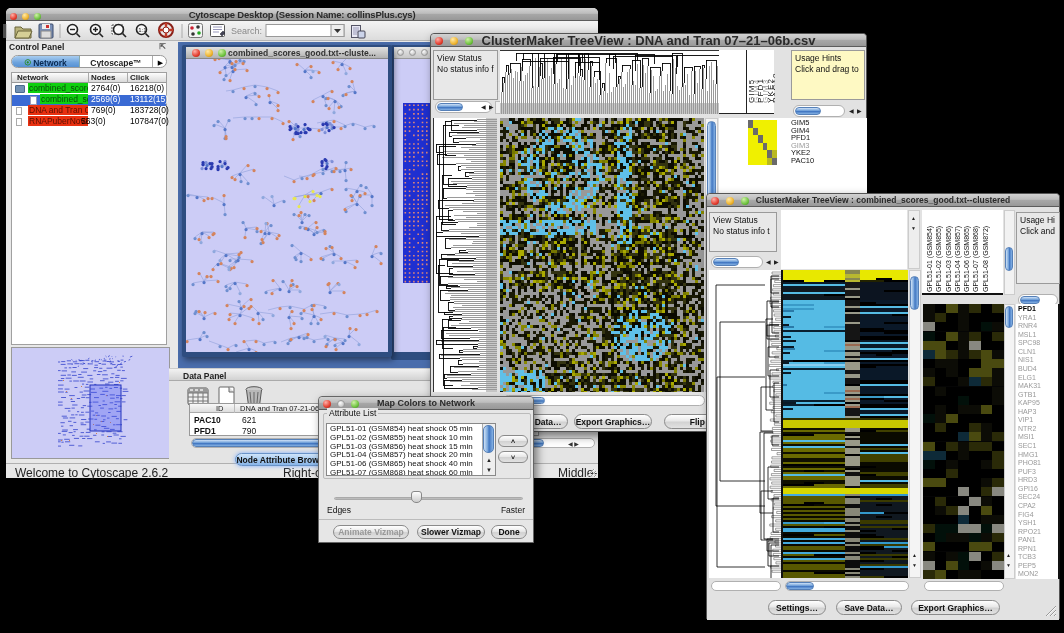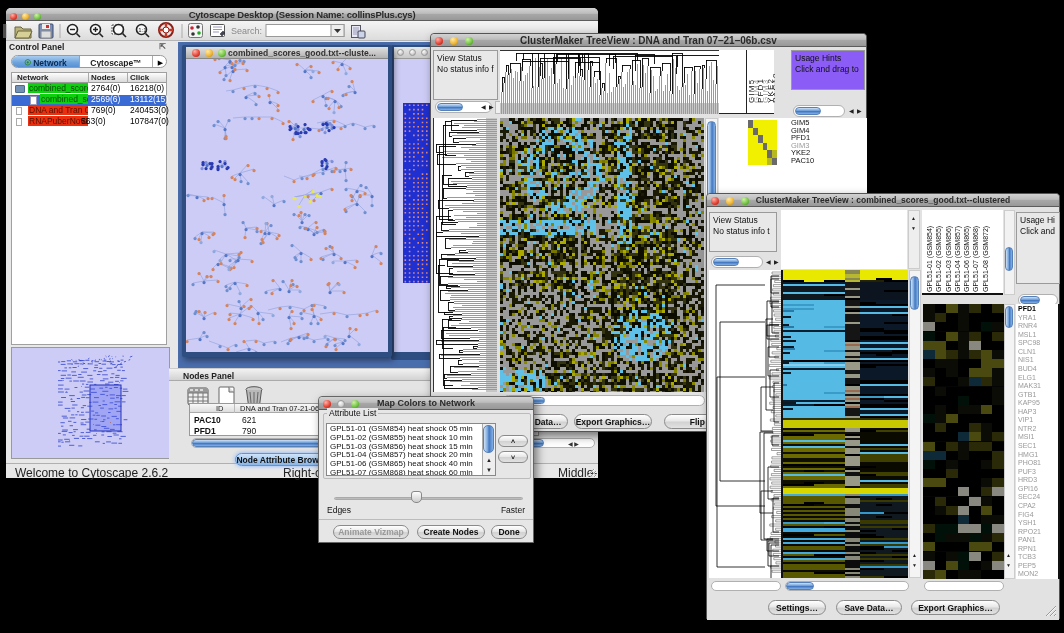--- a/index.html
+++ b/index.html
@@ -131,21 +131,21 @@
       <div class="abs" style="left:0;top:22px;width:100%;height:11px;background:#3a6ad4;font-size:8.5px;color:#fff">
         <span class="abs" style="left:18px;top:1px;width:7px;height:9px;background:#fff;border:1px solid #99b"></span>
         <span class="abs" style="left:28px;top:-1px;width:48px;overflow:hidden;white-space:nowrap;background:#0fd00f;color:#0a4a0a;padding:0 1px">combined_sco</span>
         <span class="abs" style="left:79px;top:-1px">2569(6)</span>
           <span class="abs" style="left:118px;top:-1px">13112(15)</span>
       </div>
       <div class="abs" style="left:0;top:33px;width:100%;height:11px;font-size:8.5px">
         <span class="abs" style="left:4px;top:1px;width:6px;height:8px;background:#fff;border:1px solid #aaa"></span>
         <span class="abs" style="left:16px;top:-1px;width:60px;overflow:hidden;white-space:nowrap;background:#e83010;color:#5a1000;padding:0 1px">DNA and Tran 07</span>
         <span class="abs" style="left:79px;top:-1px">769(0)</span>
-          <span class="abs" style="left:118px;top:-1px">240453(0)</span>
+          <span class="abs" style="left:118px;top:-1px">183728(0)</span>
       </div>
       <div class="abs" style="left:0;top:44px;width:100%;height:11px;font-size:8.5px">
         <span class="abs" style="left:4px;top:1px;width:6px;height:8px;background:#fff;border:1px solid #aaa"></span>
         <span class="abs" style="left:16px;top:-1px;width:60px;overflow:hidden;white-space:nowrap;background:#e83010;color:#5a1000;padding:0 1px">RNAPuberNov2+!</span>
         <span class="abs" style="left:69px;top:-1px">563(0)</span>
           <span class="abs" style="left:118px;top:-1px">107847(0)</span>
       </div>
     </div>
 
     <div class="abs" style="left:2px;top:305px;width:159px;height:112px;background:#ccccf6;border:1px solid #999;overflow:hidden">
@@ -203,21 +203,21 @@
             <path fill="#2a3ab0" d="M112 73a1.6 1.6 0 1 0 .1 0zM112 66a1.6 1.6 0 1 0 .1 0zM110 72a1.6 1.6 0 1 0 .1 0zM105 68a1.6 1.6 0 1 0 .1 0zM104 69a1.6 1.6 0 1 0 .1 0zM104 66a1.6 1.6 0 1 0 .1 0zM110 73a1.6 1.6 0 1 0 .1 0zM124 69a1.6 1.6 0 1 0 .1 0zM119 64a1.6 1.6 0 1 0 .1 0zM115 72a1.6 1.6 0 1 0 .1 0zM120 72a1.6 1.6 0 1 0 .1 0zM123 69a1.6 1.6 0 1 0 .1 0zM119 72a1.6 1.6 0 1 0 .1 0zM122 68a1.6 1.6 0 1 0 .1 0zM140 63a1.6 1.6 0 1 0 .1 0zM141 64a1.6 1.6 0 1 0 .1 0zM137 64a1.6 1.6 0 1 0 .1 0zM148 67a1.6 1.6 0 1 0 .1 0zM143 70a1.6 1.6 0 1 0 .1 0zM25 108a1.6 1.6 0 1 0 .1 0zM17 104a1.6 1.6 0 1 0 .1 0zM17 102a1.6 1.6 0 1 0 .1 0zM20 108a1.6 1.6 0 1 0 .1 0zM24 103a1.6 1.6 0 1 0 .1 0zM26 106a1.6 1.6 0 1 0 .1 0zM26 103a1.6 1.6 0 1 0 .1 0zM32 106a1.6 1.6 0 1 0 .1 0zM42 107a1.6 1.6 0 1 0 .1 0zM32 109a1.6 1.6 0 1 0 .1 0zM39 103a1.6 1.6 0 1 0 .1 0zM41 108a1.6 1.6 0 1 0 .1 0zM32 108a1.6 1.6 0 1 0 .1 0zM34 101a1.6 1.6 0 1 0 .1 0zM136 105a1.6 1.6 0 1 0 .1 0zM140 108a1.6 1.6 0 1 0 .1 0zM136 102a1.6 1.6 0 1 0 .1 0zM139 99a1.6 1.6 0 1 0 .1 0zM136 101a1.6 1.6 0 1 0 .1 0zM140 100a1.6 1.6 0 1 0 .1 0zM141 106a1.6 1.6 0 1 0 .1 0z"></path>
             <path fill="#e8e850" d="M131 135a1.6 1.6 0 1 0 .1 0zM134 136a1.6 1.6 0 1 0 .1 0zM127 131a1.6 1.6 0 1 0 .1 0zM124 141a1.6 1.6 0 1 0 .1 0zM109 138a1.6 1.6 0 1 0 .1 0zM113 146a1.6 1.6 0 1 0 .1 0zM108 138a1.6 1.6 0 1 0 .1 0z"></path>
             <path fill="#e0e040" d="M119 136a1.6 1.6 0 1 0 .1 0z"></path>
           </svg>
       </div>
     </div>
   </div>
 
   <div class="abs" style="left:163px;top:360px;width:429px;height:95px;background:#e4e4e4">
     <div class="abs" style="left:0;top:0;width:100%;height:13px;background:linear-gradient(#f2f2f2,#d2d2d2);border-bottom:1px solid #aaa;border-top:1px solid #ccc;font-size:8.5px;font-weight:bold;color:#222">
-        <span style="position:absolute;left:14px;top:2px">Nodes Panel</span>
+        <span style="position:absolute;left:14px;top:2px">Data Panel</span>
         <span style="position:absolute;right:8px;top:1px;color:#555;font-size:8px">⇱</span>
       </div>
     <svg width="120" height="26" viewBox="0 0 120 26" style="position:absolute;left:18px;top:16px">
 
   <g transform="translate(0,2)">
     <rect x="1" y="2" width="20" height="17" rx="2" fill="#f0f0f0" stroke="#555"></rect>
     <rect x="1" y="2" width="20" height="5" fill="#999"></rect>
     <path d="M1 7h20M1 11h20M1 15h20M6 7v12M11 7v12M16 7v12" stroke="#777" stroke-width="1" fill="none"></path>
     <path d="M3 4h3M8 4h3M13 4h3" stroke="#eee" stroke-width="1.4"></path>
   </g>
@@ -245,21 +245,21 @@
       <div class="abs" style="left:52px;top:22px;font-size:8.5px;color:#111">790</div>
     </div>
     <div class="scrolltrack" style="left:22px;top:70px;width:404px;height:10px;border-radius:5px"></div>
     <div class="thumbh" style="left:23px;top:71px;width:352px;height:8px"></div>
     <div class="abs" style="left:399px;top:72px;font-size:6px;color:#333">◀&nbsp;▶</div>
     <div class="aquabtn" style="left:66px;top:85px;width:90px;height:13px;font-size:8.5px;background:linear-gradient(#cfe4fa,#a8ccf0 50%,#88b4e8);border-color:#6a94c8;box-shadow:0 0 4px #7fb0ff">Node Attribute Brows</div>
   </div>
 </div>
 
 <div class="win" style="left:430px;top:33px;width:437px;height:399px;background:#e2e2e2;border:1px solid #555;border-radius:4px 4px 0 0;box-shadow:3px 4px 10px rgba(0,0,0,0.5)">
-  <div class="titlebar" style="height:13px;font-size:10px;border-radius:4px 4px 0 0">ClusterMaker TreeView : DNA and Tran 07–21–06b.csv</div>
+  <div class="titlebar" style="height:13px;font-size:13px;border-radius:4px 4px 0 0">ClusterMaker TreeView : DNA and Tran 07–21–06b.csv</div>
   <div class="tl red" style="left:4px;top:3px;width:8px;height:8px"></div>
   <div class="tl yel" style="left:19px;top:3px;width:8px;height:8px"></div>
   <div class="tl grn" style="left:34px;top:3px;width:8px;height:8px"></div>
 
   <div class="abs" style="left:0;top:14px;width:100%;height:361px;background:#e2e2e2">
 
     <div class="panel" style="left:2px;top:2px;width:65px;height:50px;background:#e8e8e8">
         <div class="vstat">View Status<br>No status info f</div>
       </div>
     <div class="scrolltrack" style="left:4px;top:53px;width:57px;height:12px"></div>
@@ -286,21 +286,21 @@
       <g font-family="Liberation Sans" font-size="8" letter-spacing="1.2" fill="#111">
         <text transform="translate(7 53) rotate(-90)">GIM5</text>
         <text transform="translate(11.7 53) rotate(-90)" fill="#999">GIM4</text>
         <text transform="translate(16.4 53) rotate(-90)">PFD1</text>
         <text transform="translate(21.1 53) rotate(-90)" fill="#999">GIM3</text>
         <text transform="translate(25.8 53) rotate(-90)">YKE2</text>
         <text transform="translate(30.5 53) rotate(-90)">PAC10</text>
       </g>
     </svg>
 
-    <div class="panel" style="left:360px;top:2px;width:74px;height:40px;background:#8b5cf6">
+    <div class="panel" style="left:360px;top:2px;width:74px;height:50px;background:#fef9c3">
         <div class="vstat">Usage Hints<br>Click and drag to</div>
       </div>
     <div class="scrolltrack" style="left:362px;top:57px;width:52px;height:12px"></div>
     <div class="thumbh" style="left:364px;top:59px;width:26px;height:8px"></div>
     <div class="abs sarr" style="left:418px;top:60px">◀</div>
       <div class="abs sarr" style="left:426px;top:60px">▶</div>
 
     <div class="abs" style="left:2px;top:70px;width:64px;height:274px;background:#fff;border-left:1px solid #333;overflow:hidden">
         <svg width="64" height="274" viewBox="0 0 64 274" style="position:absolute;left:0;top:0" shape-rendering="crispEdges">
           <path stroke="#9a9a9a" stroke-width="1" fill="none" d="M43 1.5H64M40 3.5H64M20 5.5H64M30 7.5H64M28 9.5H64M43 11.5H64M45 13.5H64M23 15.5H64M18 17.5H64M32 19.5H64M46 21.5H64M25 23.5H64M42 25.5H64M38 27.5H64M27 29.5H64M35 31.5H64M9 33.5H64M13 35.5H64M30 37.5H64M8 39.5H64M32 41.5H64M37 43.5H64M22 45.5H64M27 47.5H64M32 49.5H64M27 51.5H64M40 53.5H64M35 55.5H64M35 57.5H64M38 59.5H64M38 61.5H64M17 63.5H64M19 65.5H64M33 67.5H64M32 69.5H64M32 71.5H64M39 73.5H64M32 75.5H64M41 77.5H64M13 79.5H64M40 81.5H64M39 83.5H64M28 85.5H64M11 87.5H64M15 89.5H64M19 91.5H64M29 93.5H64M43 95.5H64M20 97.5H64M32 99.5H64M21 101.5H64M24 103.5H64M43 105.5H64M43 107.5H64M35 109.5H64M15 111.5H64M9 113.5H64M27 115.5H64M45 117.5H64M32 119.5H64M15 121.5H64M39 123.5H64M38 125.5H64M19 127.5H64M17 129.5H64M32 131.5H64M34 133.5H64M21 135.5H64M13 137.5H64M42 139.5H64M40 141.5H64M25 143.5H64M18 145.5H64M39 147.5H64M19 149.5H64M39 151.5H64M23 153.5H64M41 155.5H64M19 157.5H64M14 159.5H64M30 161.5H64M43 163.5H64M14 165.5H64M26 167.5H64M17 169.5H64M34 171.5H64M14 173.5H64M11 175.5H64M17 177.5H64M16 179.5H64M16 181.5H64M20 183.5H64M20 185.5H64M28 187.5H64M19 189.5H64M21 191.5H64M15 193.5H64M28 195.5H64M19 197.5H64M28 199.5H64M27 201.5H64M35 203.5H64M25 205.5H64M17 207.5H64M37 209.5H64M44 211.5H64M45 213.5H64M12 215.5H64M15 217.5H64M36 219.5H64M45 221.5H64M7 223.5H64M44 225.5H64M44 227.5H64M43 229.5H64M29 231.5H64M29 233.5H64M46 235.5H64M7 237.5H64M26 239.5H64M28 241.5H64M45 243.5H64M29 245.5H64M45 247.5H64M20 249.5H64M43 251.5H64M24 253.5H64M37 255.5H64M13 257.5H64M13 259.5H64M28 261.5H64M16 263.5H64M36 265.5H64M27 267.5H64M44 269.5H64M38 271.5H64"></path>
@@ -486,15 +486,15 @@
   <div class="aquabtn" style="left:179px;top:38px;width:30px;height:12px;font-size:7px">˄</div>
   <div class="aquabtn" style="left:179px;top:54px;width:30px;height:12px;font-size:7px">˅</div>
 
   <div class="abs" style="left:15px;top:100px;width:189px;height:3px;background:linear-gradient(#999,#ddd);border-radius:2px;border:1px solid #aaa"></div>
   <div class="abs" style="left:92px;top:94px;width:11px;height:12px;background:linear-gradient(#fdfdfd,#ccc);border:1px solid #888;border-radius:3px 3px 5px 5px"></div>
   <div class="abs" style="left:8px;top:108px;font-size:8.5px;color:#111">Edges</div>
   <div class="abs" style="right:8px;top:108px;font-size:8.5px;color:#111">Faster</div>
 
   <div class="abs" style="left:0;top:122px;width:100%;height:25px;border-top:1px solid #bbb"></div>
   <div class="aquabtn" style="left:14px;top:128px;width:76px;height:14px;font-size:8.5px;color:#999">Animate Vizmap</div>
-  <div class="aquabtn" style="left:98px;top:128px;width:68px;height:14px;font-size:8.5px">Create Nodes</div>
+  <div class="aquabtn" style="left:98px;top:128px;width:68px;height:14px;font-size:8.5px">Slower Vizmap</div>
   <div class="aquabtn" style="left:172px;top:128px;width:36px;height:14px;font-size:8.5px">Done</div>
 </div>
 
 </body></html>

